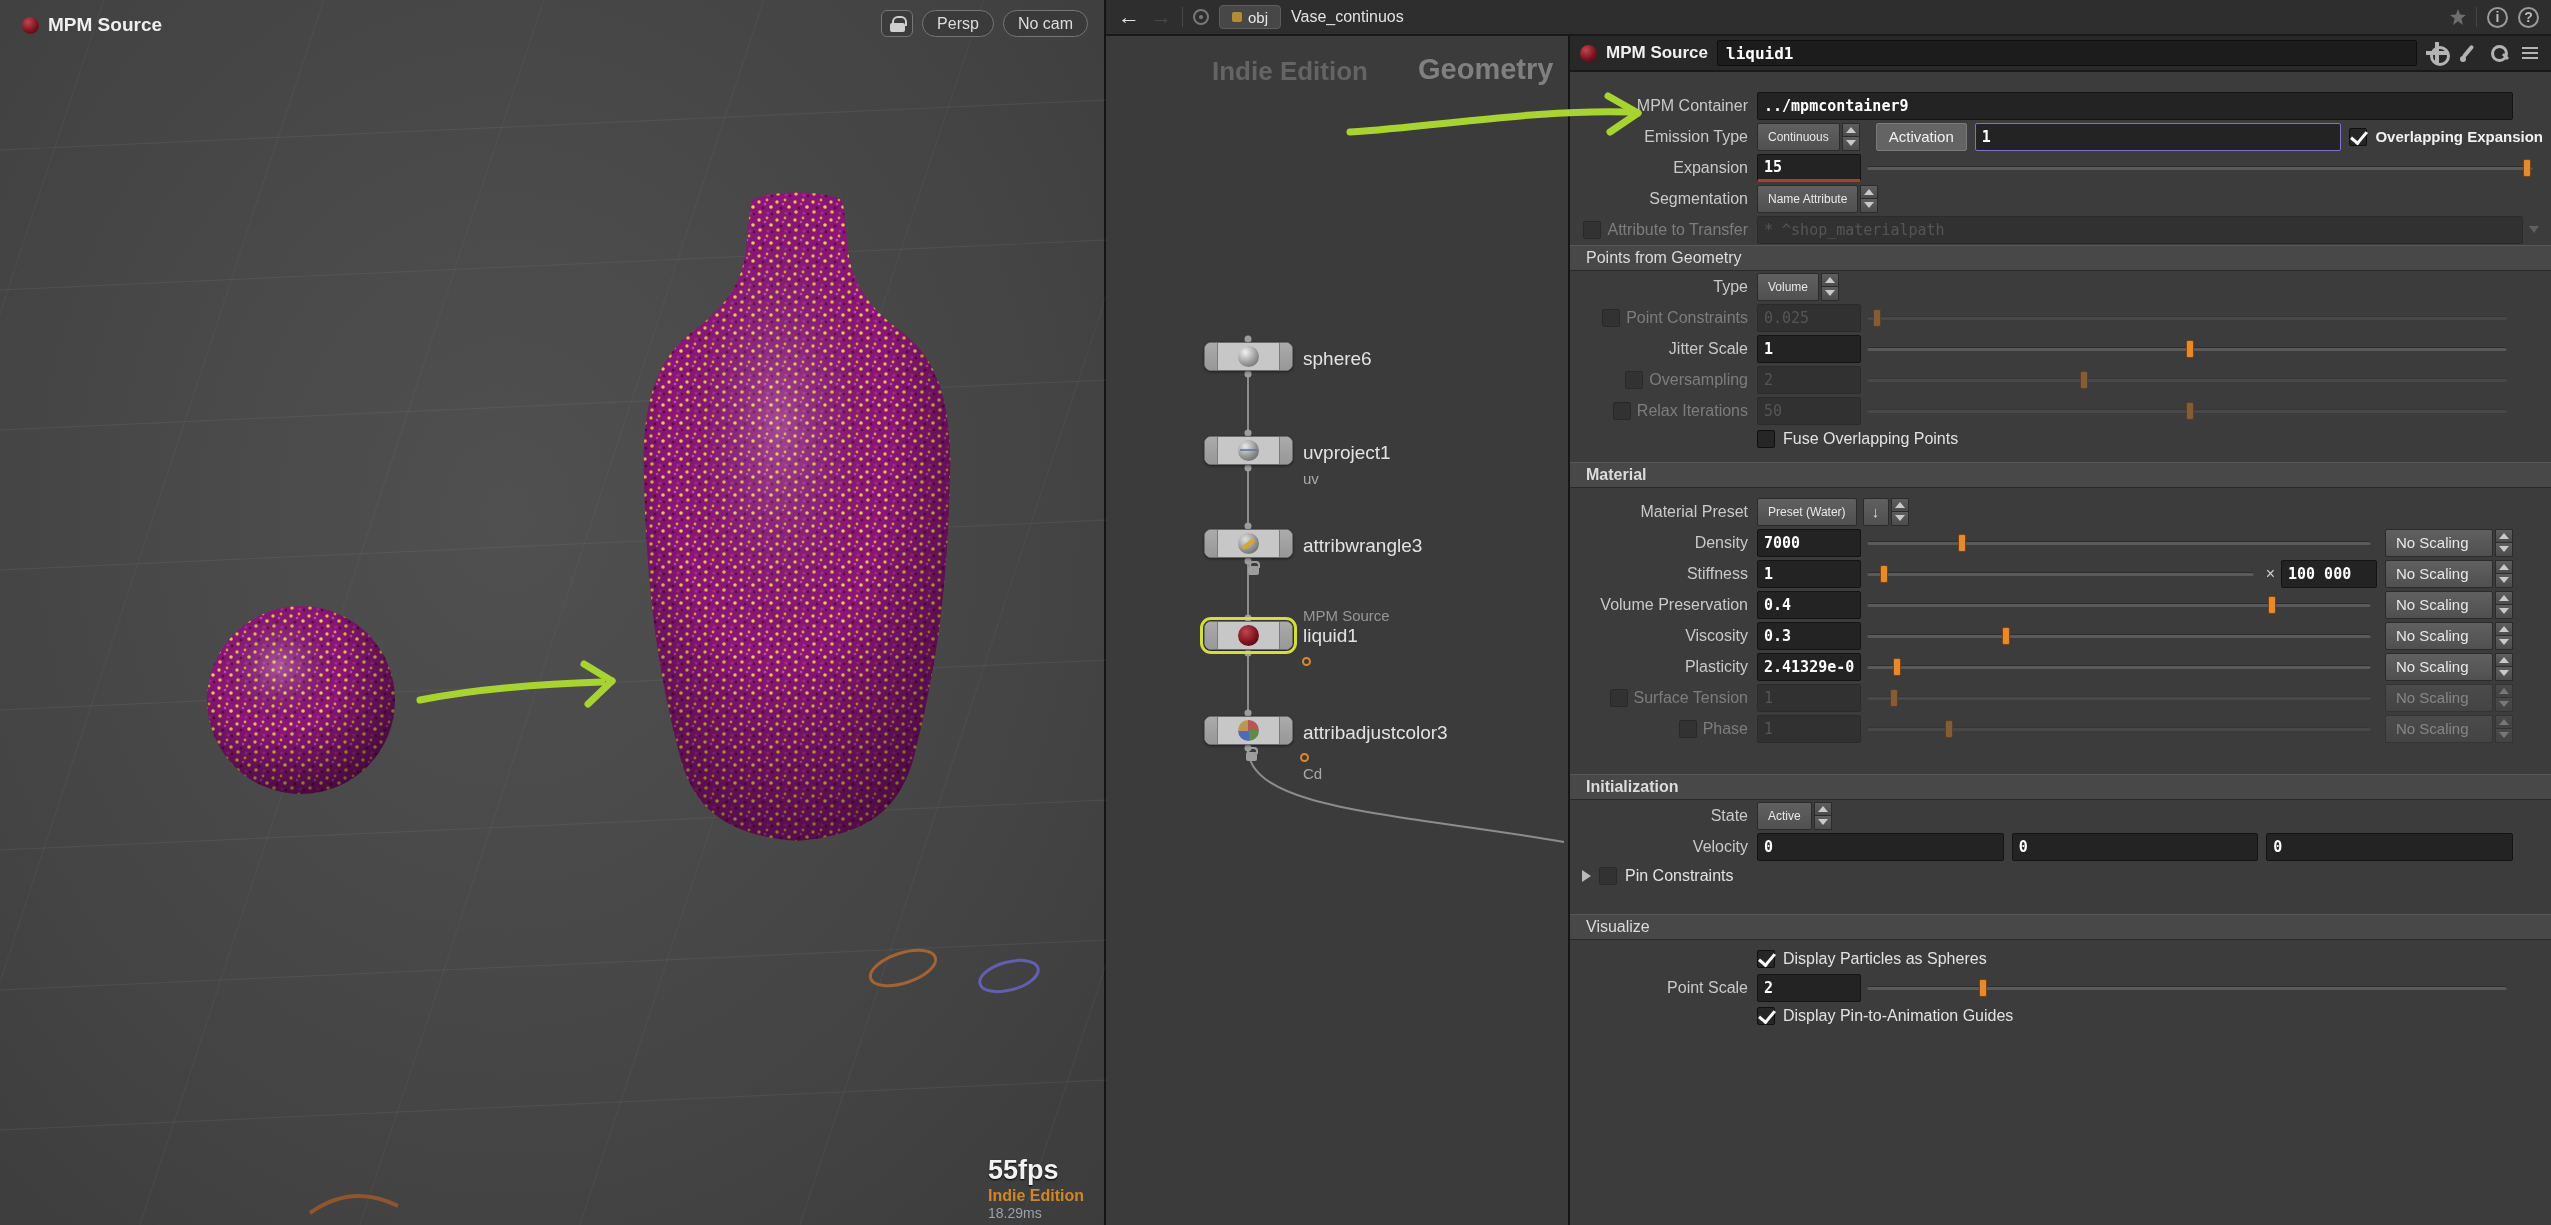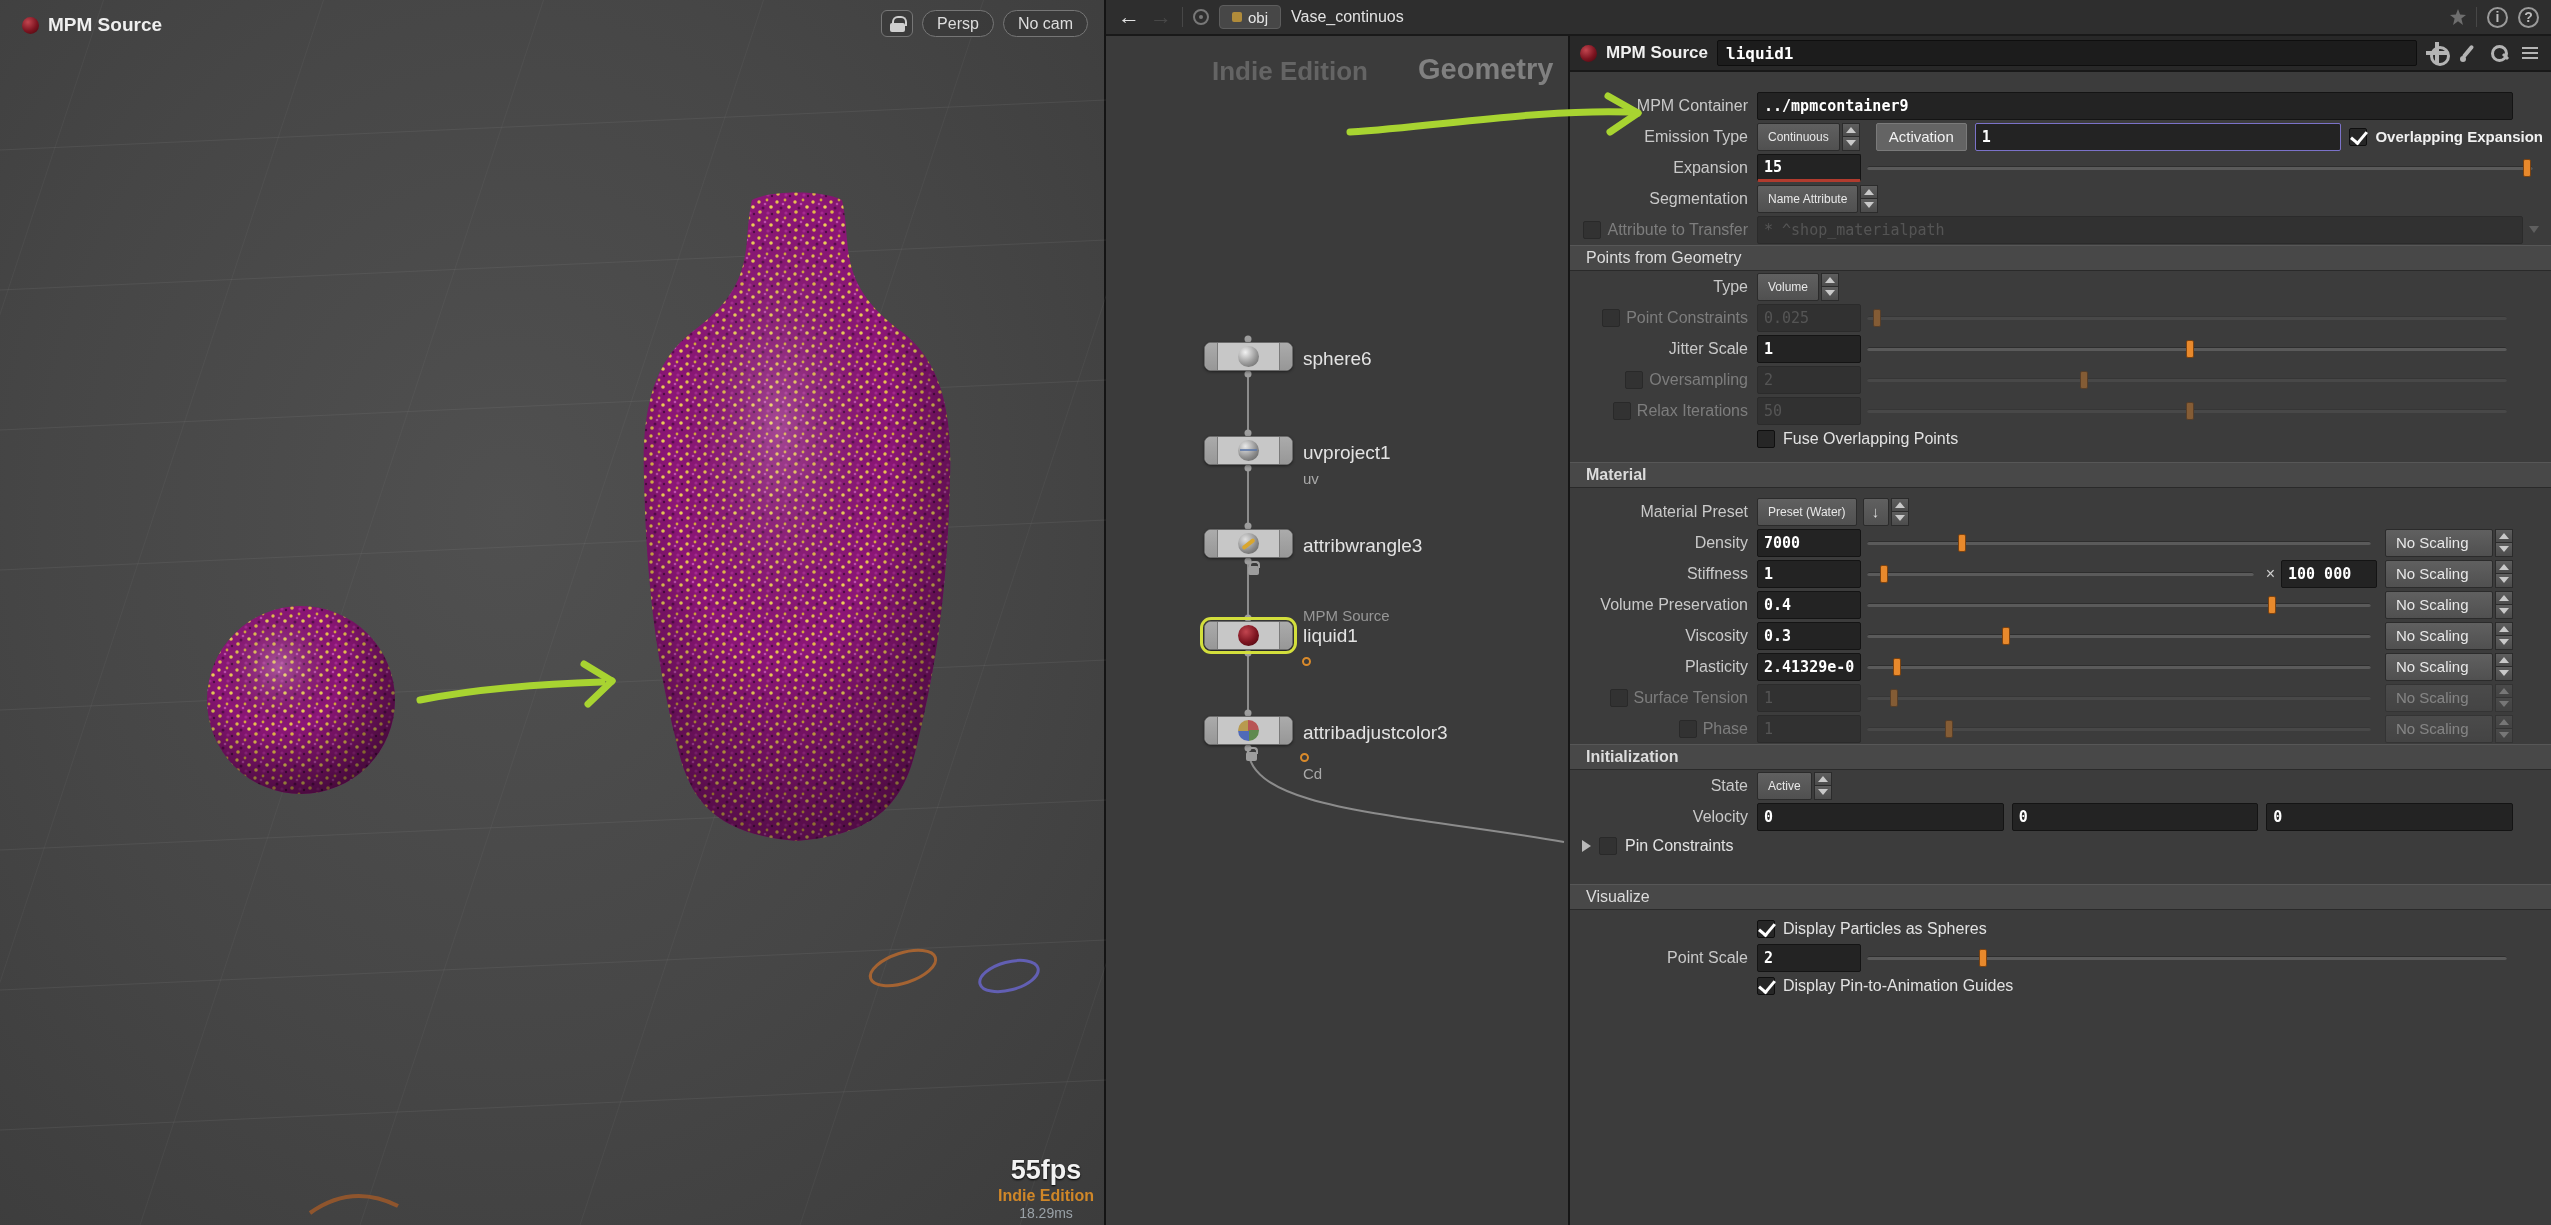--- a/index.html
+++ b/index.html
@@ -16,21 +16,21 @@
 .mpm-ball{width:17px;height:17px;border-radius:50%;
   background:radial-gradient(circle at 35% 30%, #c2454f, #7c1420 55%, #40050c)}
 #vp-tools{position:absolute;right:16px;top:10px;display:flex;align-items:center;gap:9px;z-index:5}
 .vp-pill{height:27px;padding:0 14px;border:1px solid #767676;border-radius:14px;
   background:rgba(58,58,58,.85);display:flex;align-items:center;font-size:16px;color:#ddd}
 .lockbtn{width:32px;height:27px;border:1px solid #767676;border-radius:6px;
   background:rgba(58,58,58,.85);position:relative}
 .lockbtn::before{content:"";position:absolute;left:10px;top:5px;width:11px;height:8px;
   border:2px solid #cfcfcf;border-bottom:none;border-radius:6px 6px 0 0}
 .lockbtn::after{content:"";position:absolute;left:8px;top:12px;width:15px;height:9px;background:#cfcfcf;border-radius:2px}
-#fpsbox{position:absolute;right:10px;bottom:4px;text-align:center;z-index:5;line-height:1.15}
+#fpsbox{position:absolute;right:20px;bottom:4px;text-align:left;z-index:5;line-height:1.15}
 #fpsbox .fps{font-size:27px;font-weight:bold;color:#f2f2f2;text-shadow:0 1px 2px #000}
 #fpsbox .ed{font-size:16px;color:#d08728;font-weight:bold}
 #fpsbox .ms{font-size:14px;color:#9aa2a8}
 
 
 #topbar{position:absolute;left:1106px;top:0;width:1445px;height:36px;background:#2e2e2e;
   border-bottom:2px solid #191919;display:flex;align-items:center;padding:0 12px;gap:10px}
 .navglyph{font-size:22px;color:#e3e3e3;line-height:1}
 .navglyph.dim{color:#6d6d6d}
 .tb-sep{width:1px;height:20px;background:#474747}
@@ -663,21 +663,21 @@
           <span class="scalegrp">
               <span class="dd scaledd">No Scaling</span>
               <span class="spin">
                 <span class="up"></span>
                 <span class="dn"></span>
               </span>
             </span>
         </div>
       </div>
 
-      <div class="band bold" style="">Initialization</div>
+      <div class="band bold" style="margin-top:30px">Initialization</div>
 
 
       <div class="prow">
         <div class="lblcell">
             <span class="plbl">State</span>
           </div>
         <div class="ctrl">
           <span class="dd">Active</span>
           <span class="spin">
               <span class="up"></span>

